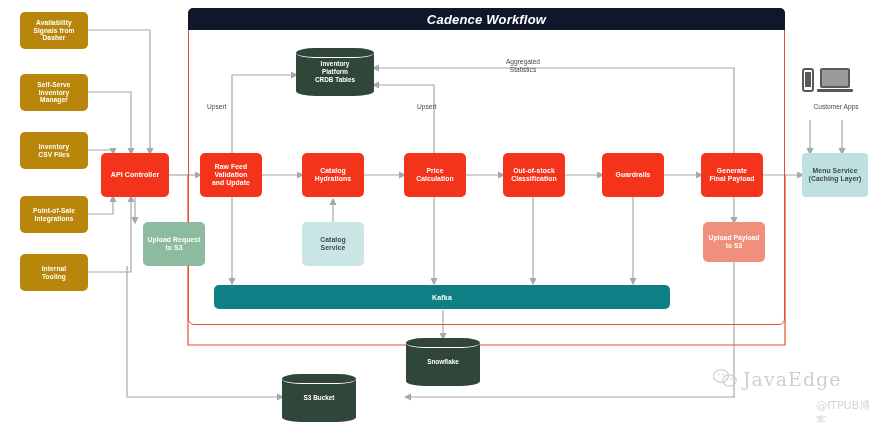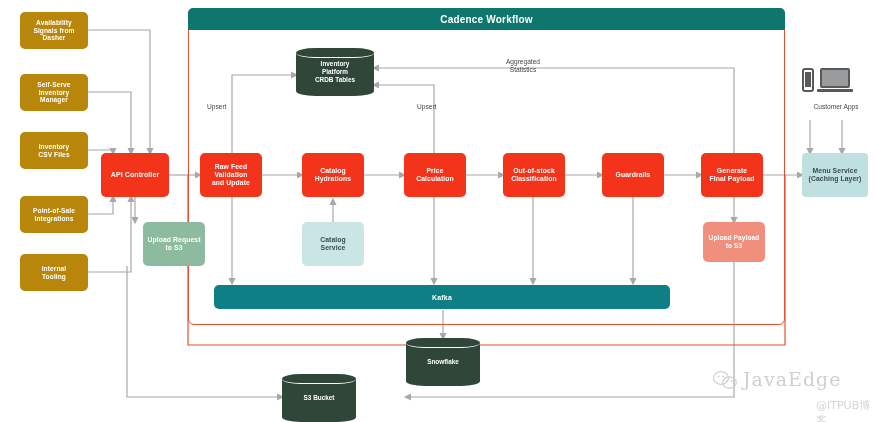--- a/index.html
+++ b/index.html
@@ -91,26 +91,27 @@
   
   .wf-border{
     position:absolute;
     border:1.4px solid #e2512f;
     border-radius:6px;
     box-sizing:border-box;
     background:transparent;
   }
   .wf-header{
     position:absolute;
-    background:#0f766e;
+    background:#0f172a;
     color:#ffffff;
     display:flex;align-items:center;justify-content:center;
-    font-size:10px;font-weight:bold;
+    font-size:13px;font-weight:bold;
     border-radius:5px 5px 0 0;
     letter-spacing:.2px;
+    font-style:italic;
   }
   
   .cyl{
     position:absolute;
   }
   .cyl .body{
     position:absolute;left:0;right:0;top:5px;bottom:5px;
     background:#2f4639;
   }
   .cyl .top{
@@ -162,21 +163,21 @@
     width:30px;height:20px;border:2px solid #58595b;background:#9a9b9d;
     box-sizing:border-box;border-radius:2px;
   }
   .laptop .base{
     width:36px;height:3px;background:#58595b;border-radius:1px;
     margin-left:-3px;margin-top:1px;
   }
   
   .wm-javaedge{
     position:absolute;
-    display:flex;align-items:flex-end;gap:5px;
+    display:flex;align-items:flex-start;gap:5px;
     color:#cfcfcf;
     font-size:19px;
     letter-spacing:1px;
     font-family:"DejaVu Serif","Liberation Serif",serif;
   }
   .wm-itpub{
     position:absolute;
     color:#d4d4d4;
     font-size:11px;
     font-family:"DejaVu Sans","Liberation Sans",sans-serif;

